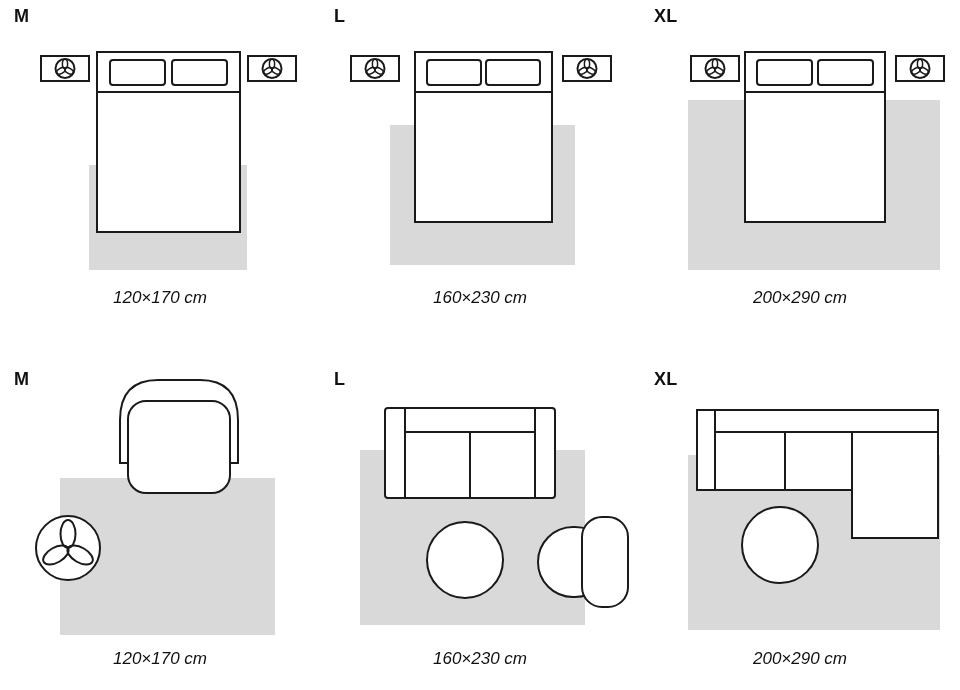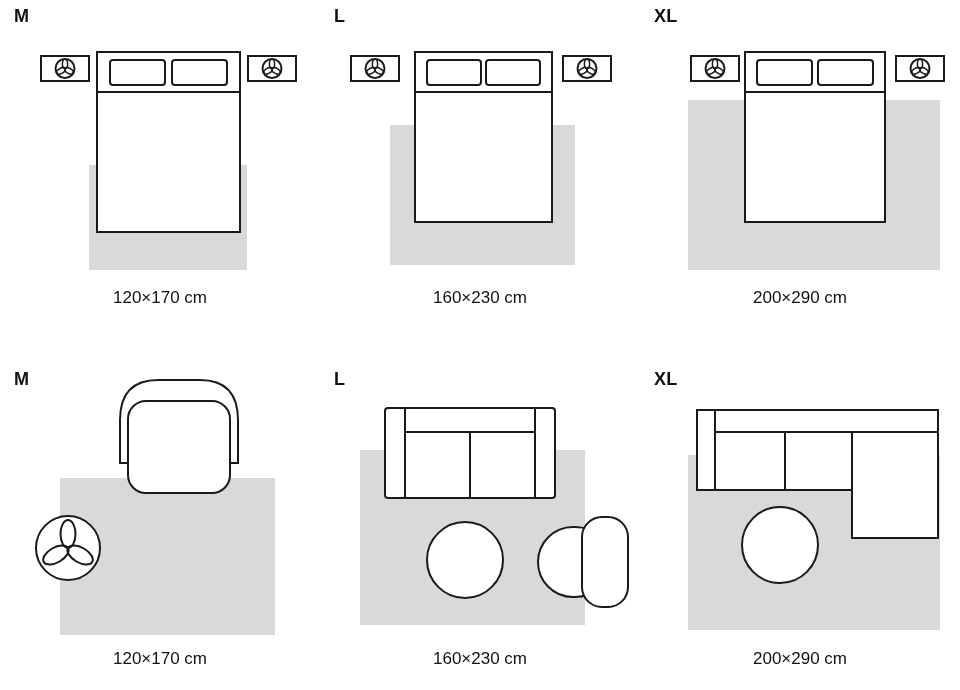--- a/index.html
+++ b/index.html
@@ -4,21 +4,21 @@
 <style>
   html,body{margin:0;padding:0;background:#fff;font-family:"Liberation Sans",sans-serif;}
   .stage{position:relative;width:960px;height:690px;background:var(--background,#ffffff);overflow:hidden;}
   .panel{position:absolute;width:320px;height:345px;}
   .size-label{position:absolute;left:14px;font-size:18px;font-weight:700;color:var(--text,#111111);letter-spacing:.2px;}
   .panel-top .size-label{top:6px;}
   .panel-bottom .size-label{top:24px;}
   .illus{position:absolute;left:0;top:30px;width:320px;display:block;}
   .panel-top .illus{height:260px;}
   .panel-bottom .illus{height:275px;}
-  .caption{position:absolute;left:0;width:100%;text-align:center;font-size:17px;color:var(--text,#111111);}
+  .caption{position:absolute;left:0;width:100%;text-align:center;font-size:17px;color:var(--text,#111111);font-style:italic;}
   .panel-top .caption{top:288px;}
   .panel-bottom .caption{top:304px;}
   
   .rug-shape{fill:var(--rug,#d9d9d9);stroke:none;}
   .furn{fill:#ffffff;stroke:var(--outline,#1a1a1a);stroke-width:2;}
   .ln{fill:none;stroke:var(--outline,#1a1a1a);stroke-width:2;}
   .glyph{fill:none;stroke:var(--outline,#1a1a1a);stroke-width:1.5;}
   .glyph-big{stroke-width:2;}
   .defs-hidden{position:absolute;width:0;height:0;overflow:hidden;}
 </style>

